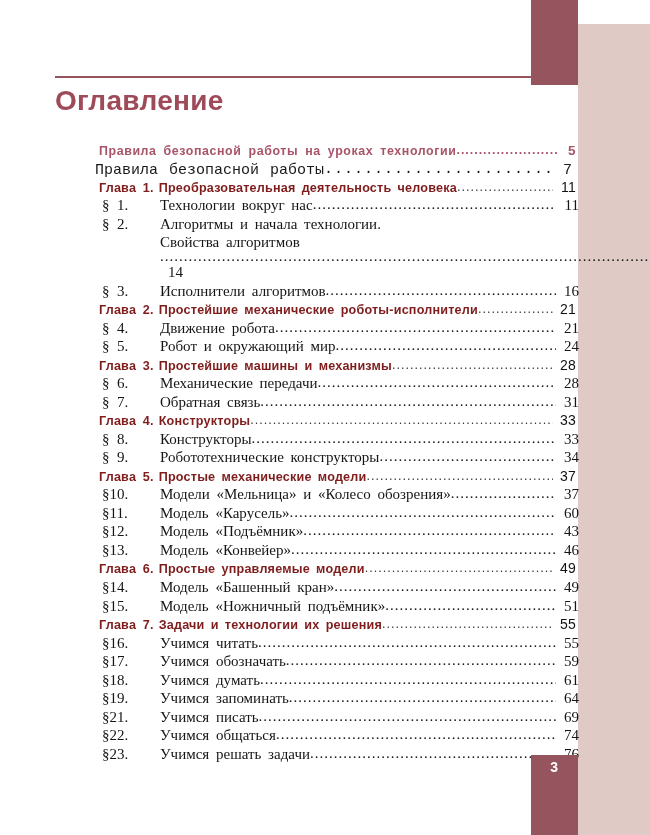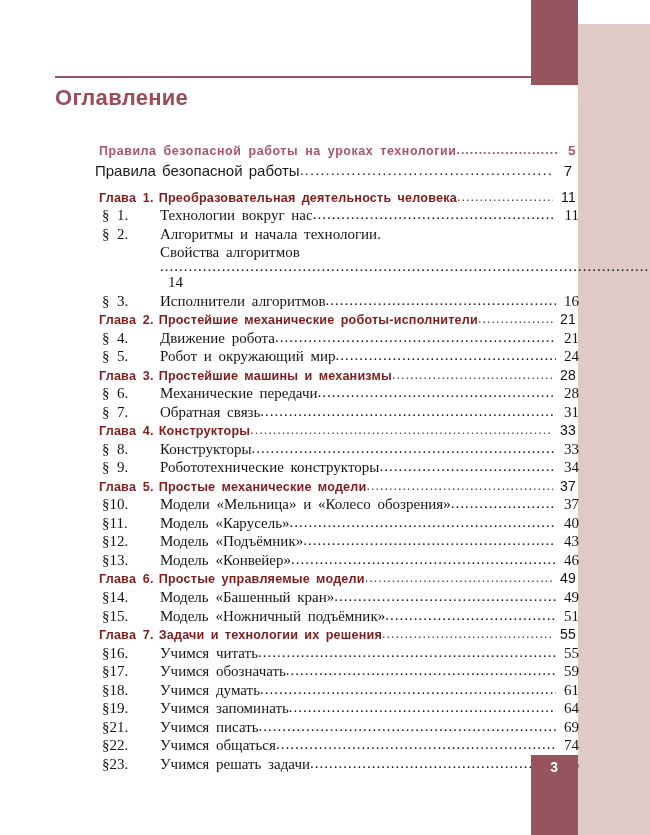--- a/index.html
+++ b/index.html
@@ -66,21 +66,21 @@
     background: #95545e;
   }
 
   
   .toc-title {
     position: absolute;
     left: 55px;
     top: 85px;
     font-family: "Liberation Sans", sans-serif;
     font-weight: bold;
-    font-size: 22px;
+    font-size: 28px;
     color: #9e4a59;
     letter-spacing: 0.3px;
   }
 
   
   .toc {
     position: absolute;
     left: 55px;
     top: 144px;
     width: 477px;
@@ -121,25 +121,25 @@
     color: #a8556a;
     margin-bottom: 5px;
     letter-spacing: 0.6px;
   }
   .row.part .label { word-spacing: 3px; }
   .row.part .leader { color: #a8556a; }
   .row.part .pg { font-size: 13.5px; min-width: 16px; }
 
   
   .row.sub {
-    font-family: Liberation Sans, sans-serif;
+    font-family: Liberation Mono, monospace;
     font-size: 15px;
     color: #1a1a1a;
     padding-left: 40px;
-    margin-bottom: 12px;
+    margin-bottom: 2px;
   }
   .row.sub .label { word-spacing: 2px; }
   .row.sub .pg { min-width: 16px; }
 
   
   .row.chapter {
     font-family: "Liberation Sans", sans-serif;
     font-size: 12.6px;
     margin-bottom: 4px;
     color: #111111;
@@ -303,21 +303,21 @@
       <div class="row section">
         <span class="sec-no">§10.</span>
         <span class="label">Модели «Мельница» и «Колесо обозрения»</span>
         <span class="leader"></span>
         <span class="pg">37</span>
       </div>
       <div class="row section">
         <span class="sec-no">§11.</span>
         <span class="label">Модель «Карусель»</span>
         <span class="leader"></span>
-        <span class="pg">40</span>
+        <span class="pg">60</span>
       </div>
       <div class="row section">
         <span class="sec-no">§12.</span>
         <span class="label">Модель «Подъёмник»</span>
         <span class="leader"></span>
         <span class="pg">43</span>
       </div>
       <div class="row section">
         <span class="sec-no">§13.</span>
         <span class="label">Модель «Конвейер»</span>

